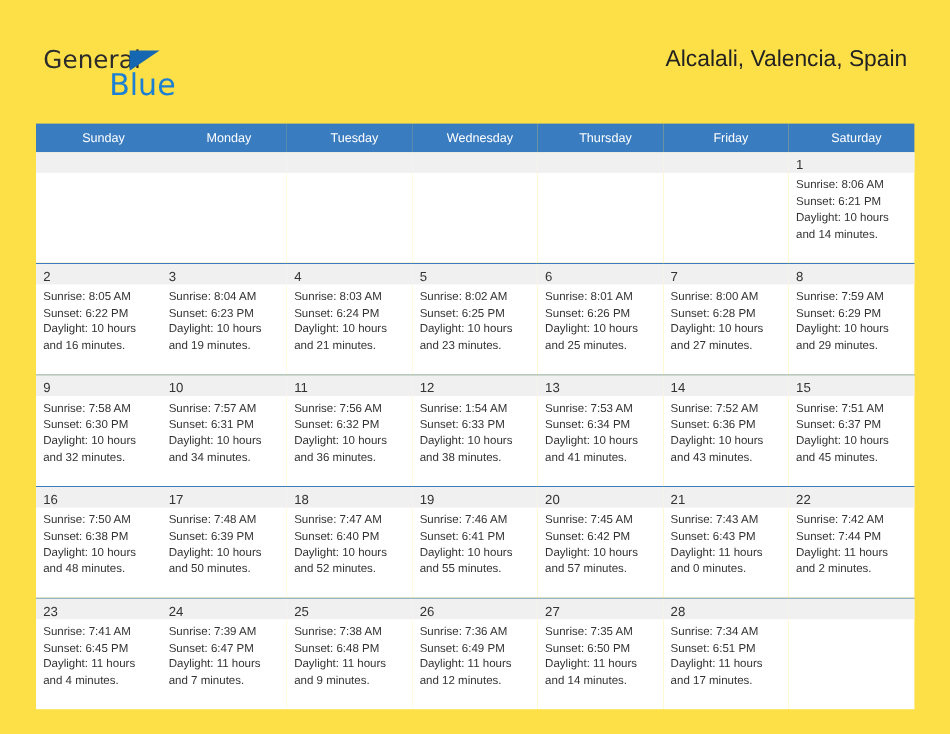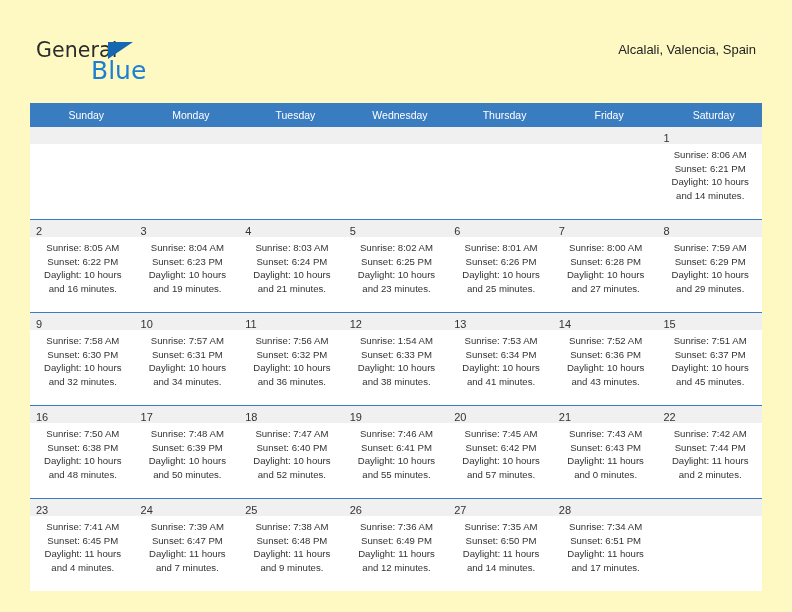--- a/index.html
+++ b/index.html
@@ -7,21 +7,21 @@
     width: 792px;
     height: 612px;
     background: #ffffff;
     font-family: "Liberation Sans", sans-serif;
     -webkit-font-smoothing: antialiased;
   }
   .page {
     position: relative;
     width: 792px;
     height: 612px;
-    background: #fef9c3;
+    background: #fde047;
   }
 
   
   .header {
     position: absolute;
     left: 0; top: 0;
     width: 792px;
     height: 103px;
   }
   .logo {
@@ -66,21 +66,21 @@
     text-align: right;
   }
   .cal-title {
     font-size: 25.5px;
     color: #222222;
     font-weight: 400;
     line-height: 32px;
     letter-spacing: 0.1px;
   }
   .cal-subtitle {
-    font-size: 13px;
+    font-size: 19px;
     color: #222222;
     font-weight: 400;
     line-height: 20px;
     margin-top: 6px;
   }
 
   
   .calendar {
     position: absolute;
     left: 30px;
@@ -121,21 +121,20 @@
     background: #ffffff;
     padding: 1px 0 0 6px;
   }
   .daynum {
     font-size: 11px;
     color: #333333;
     line-height: 14px;
   }
   .cell-body {
     padding: 4px 5px 0 6px;
-    text-align: center;
   }
   .cell-line {
     font-size: 9.6px;
     color: #333333;
     line-height: 13.6px;
     white-space: nowrap;
   }
 </style>
 </head>
 <body>

